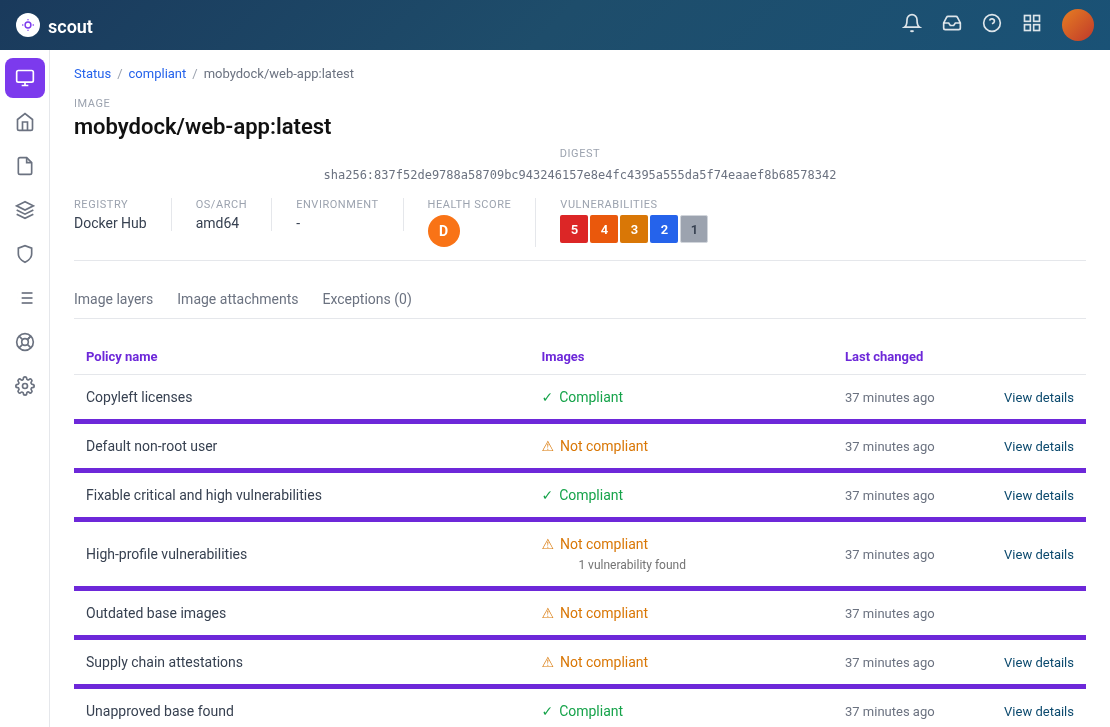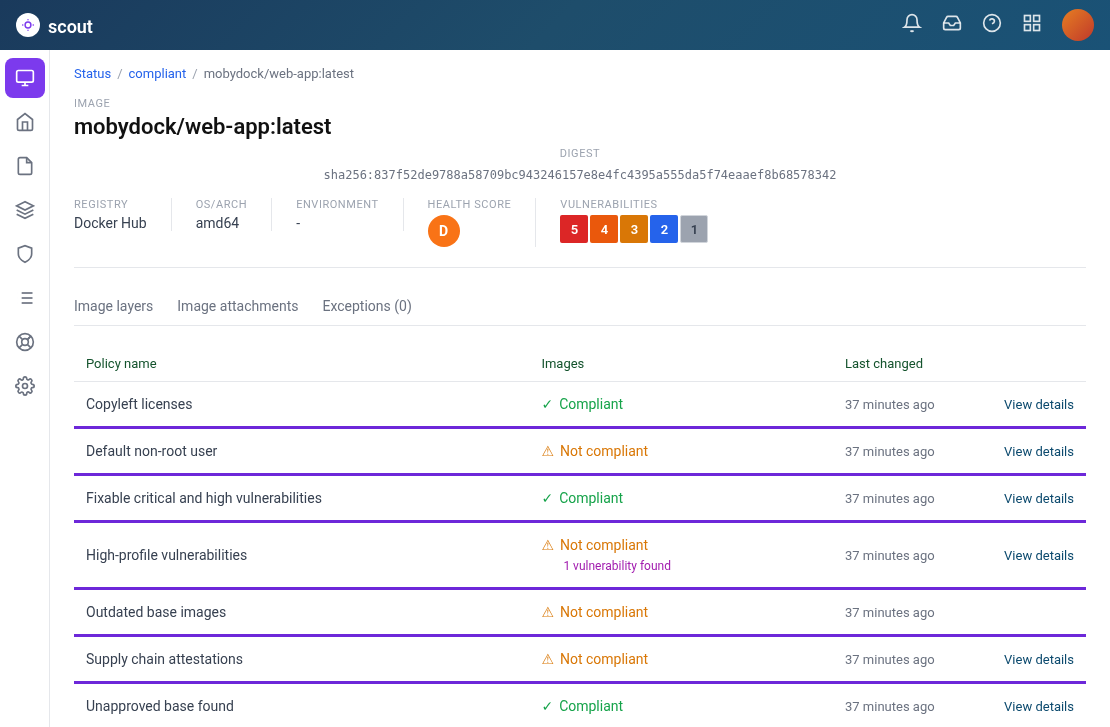--- a/index.html
+++ b/index.html
@@ -74,21 +74,21 @@
     .digest-label {
       font-size: 11px; color: #9ca3af; text-transform: uppercase; letter-spacing: 0.05em;
     }
     .digest-value {
       font-size: 12px; color: #6b7280; font-family: monospace;
     }
 
     
     .meta-row {
       display: flex; align-items: flex-start; gap: 0; margin-bottom: 20px;
-      border-bottom: 1px solid #e5e7eb; padding-bottom: 20px;
+      border-bottom: 1px solid #e5e7eb; padding-bottom: 13px;
     }
     .meta-item {
       padding-right: 24px; margin-right: 24px; border-right: 1px solid #e5e7eb;
     }
     .meta-item:last-child { border-right: none; }
     .meta-label {
       font-size: 11px; color: #9ca3af; text-transform: uppercase; letter-spacing: 0.05em; margin-bottom: 4px;
     }
     .meta-value { font-size: 14px; color: #374151; }
 
@@ -119,34 +119,34 @@
     }
     .tab {
       padding: 10px 0; margin-right: 24px; font-size: 14px; color: #6b7280;
       cursor: pointer; border-bottom: 2px solid transparent; margin-bottom: -1px;
     }
     .tab.active { color: #2563eb; border-bottom-color: #2563eb; font-weight: 500; }
 
     
     .policy-table { width: 100%; border-collapse: collapse; }
     .policy-table thead th {
-      text-align: left; padding: 10px 12px; font-size: 13px; font-weight: 400;
-      color: #14532d; border-bottom: 1px solid #e5e7eb;
-    }
-    .policy-table tbody tr { border-bottom: 3px solid #6d28d9; }
+      text-align: left; padding: 10px 12px; font-size: 13px; font-weight: 700;
+      color: #6d28d9; border-bottom: 1px solid #e5e7eb;
+    }
+    .policy-table tbody tr { border-bottom: 5px solid #6d28d9; }
     .policy-table tbody td { padding: 14px 12px; font-size: 14px; color: #374151; }
     .policy-table .col-name { width: 45%; }
     .policy-table .col-status { width: 30%; }
     .policy-table .col-changed { width: 15%; }
     .policy-table .col-action { width: 10%; text-align: right; }
 
     .status-compliant { color: #16a34a; display: flex; align-items: center; gap: 6px; }
     .status-noncompliant { color: #d97706; display: flex; align-items: flex-start; gap: 6px; flex-direction: column; }
     .status-noncompliant-row { display: flex; align-items: center; gap: 6px; color: #d97706; }
-    .status-sub { font-size: 12px; color: #a21caf; margin-left: 22px; }
+    .status-sub { font-size: 12px; color: #737373; margin-left: 37px; }
 
     .check-icon { color: #16a34a; font-size: 14px; }
     .warn-icon { color: #d97706; font-size: 14px; }
 
     .view-details { color: #0c4a6e; text-decoration: none; font-size: 13px; white-space: nowrap; }
 
     .time-text { color: #6b7280; font-size: 13px; white-space: nowrap; }
   </style>
 </head>
 <body>

